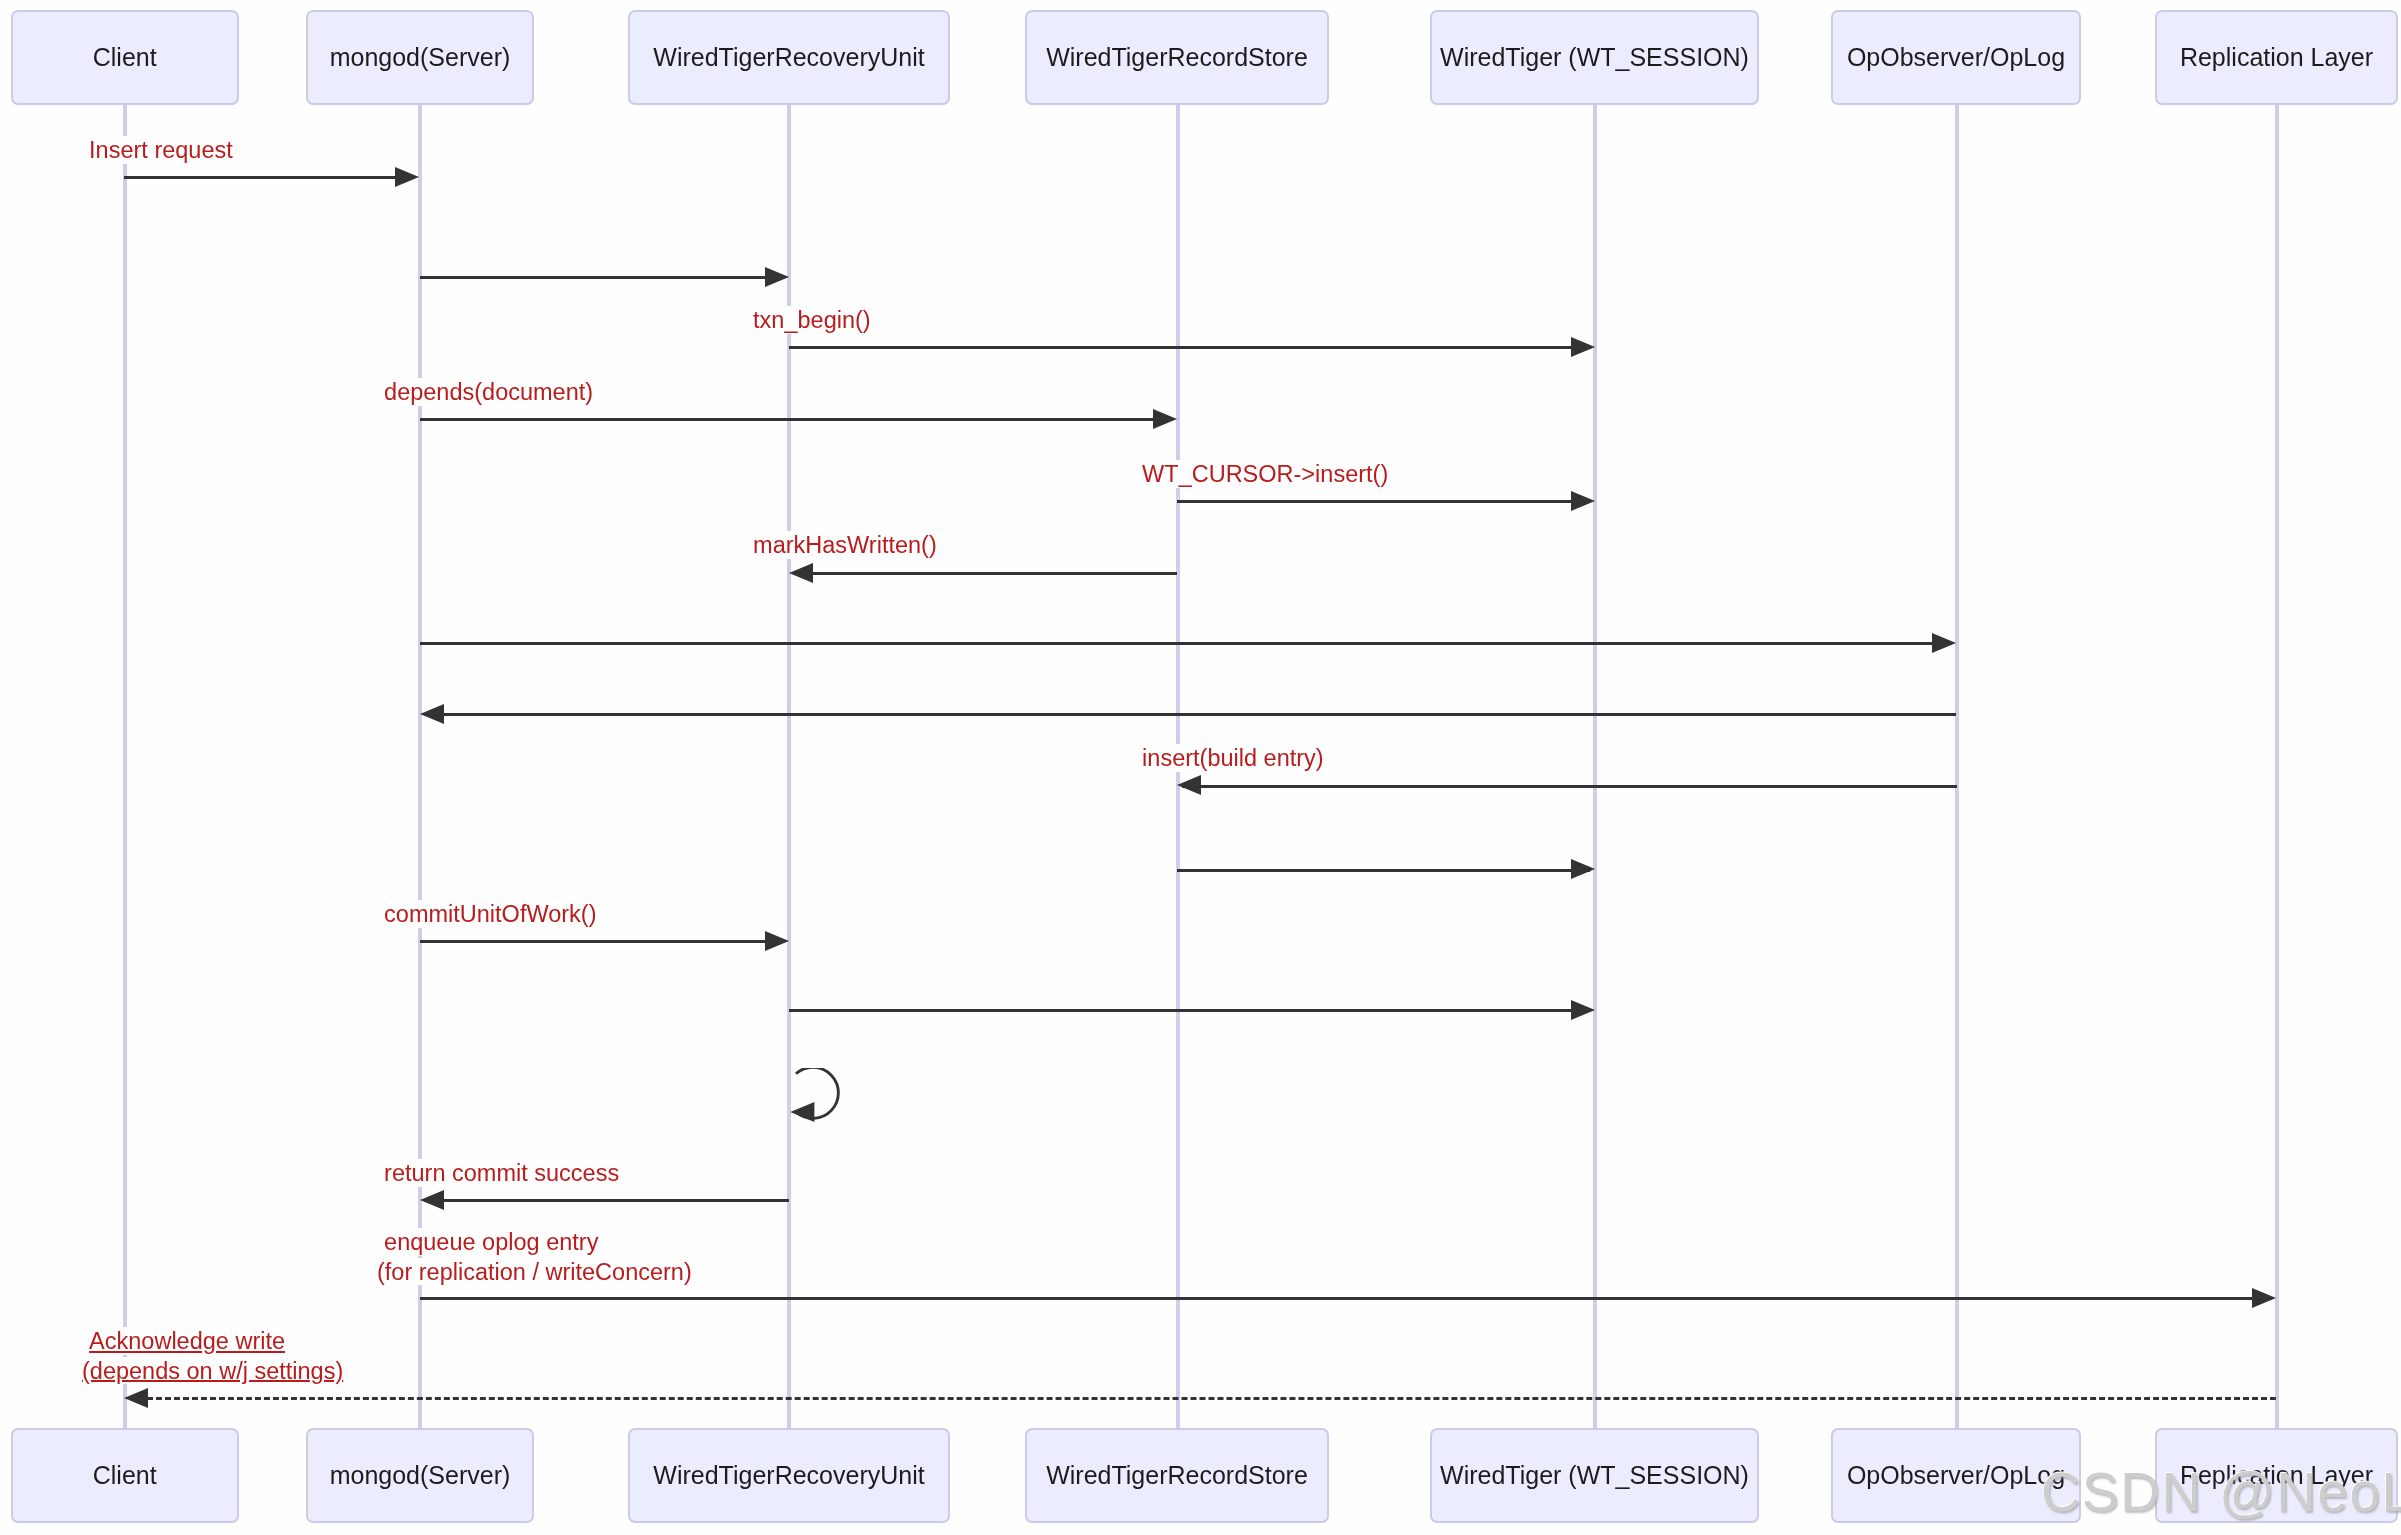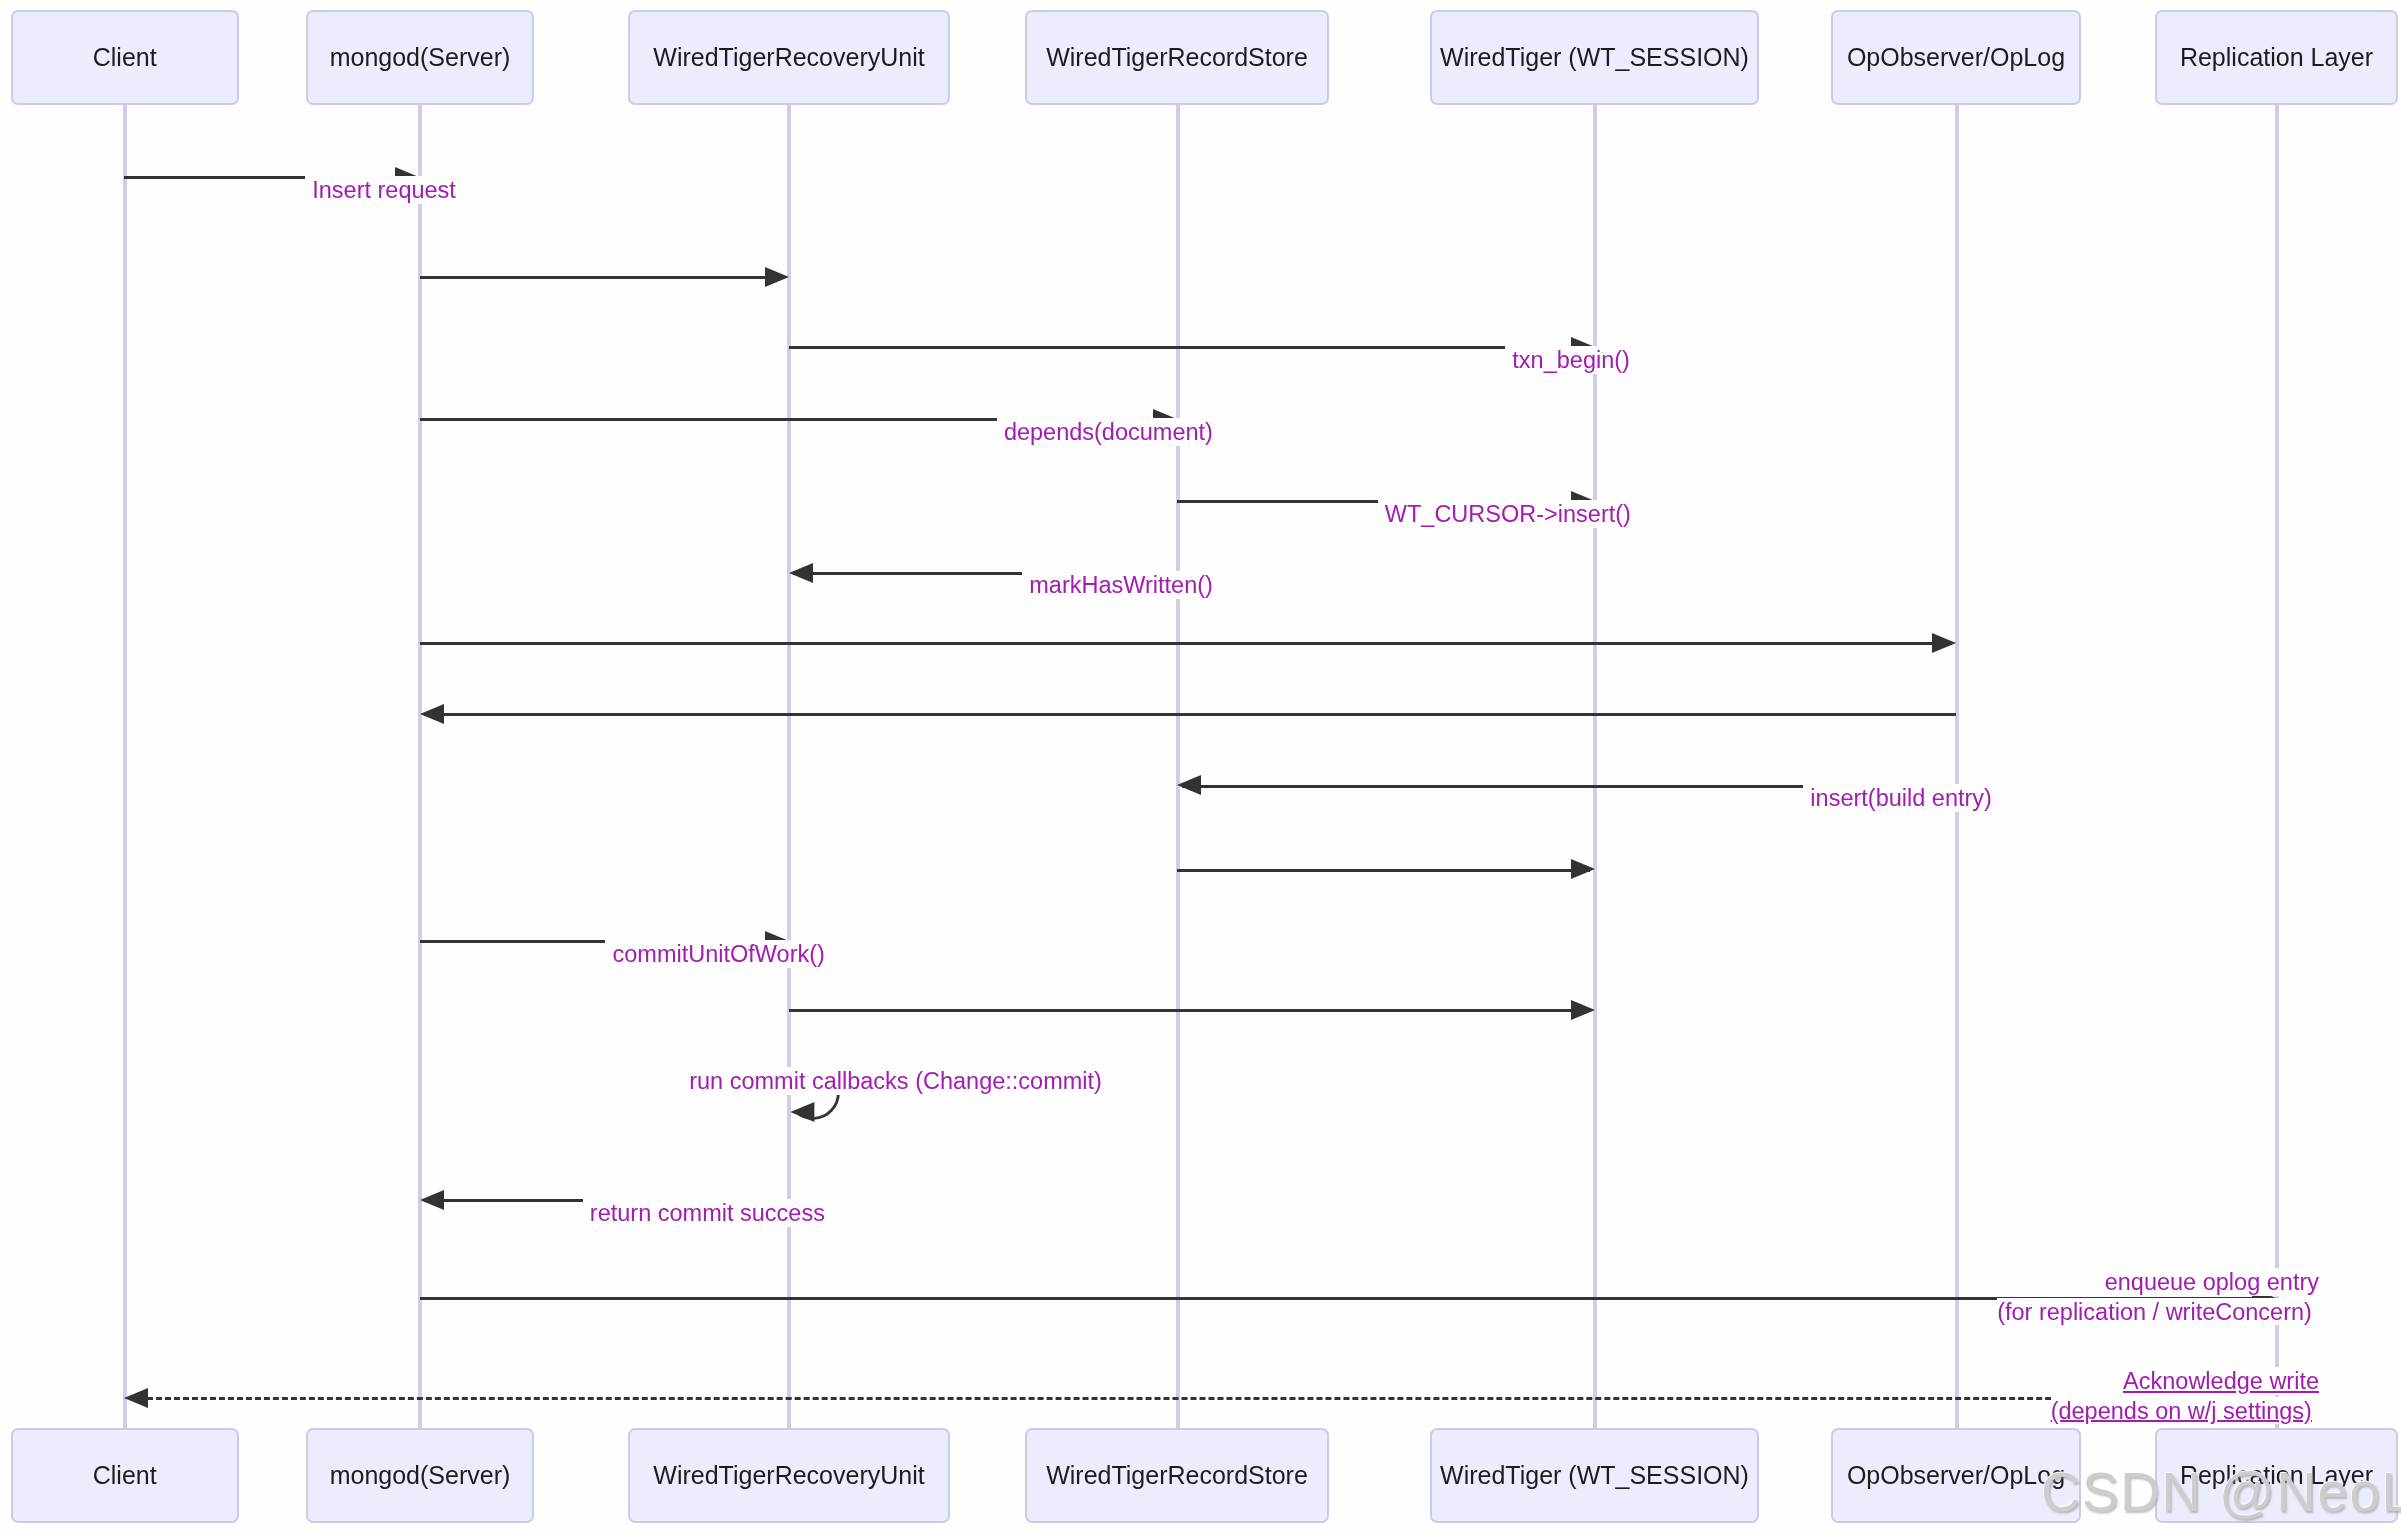--- a/index.html
+++ b/index.html
@@ -31,24 +31,23 @@
     position:absolute;height:0;border-top:3.6px solid var(--arrow,#333333);z-index:2;
   }
   .msg-line.dashed{border-top-style:dashed;}
   .arrowhead{
     position:absolute;width:0;height:0;z-index:2;
     border-top:10.7px solid transparent;border-bottom:10.7px solid transparent;
   }
   .arrowhead.right{border-left:24px solid var(--arrow,#333333);}
   .arrowhead.left{border-right:24px solid var(--arrow,#333333);}
   .msg-label{
-    position:absolute;text-align:right;z-index:2;
-    font-size:23.5px;line-height:1.25;color:#a21caf;
+    position:absolute;text-align:left;z-index:2;
+    font-size:23.5px;line-height:1.25;color:#b91c1c;
     white-space:pre-line;
-    margin-top:40px;
   }
   .msg-label span{background:#fefefe;padding:0.7px 7.1px;}
   .selfloop-svg{position:absolute;z-index:2;}
   .watermark{
     position:absolute;z-index:4;
     font-size:55px;color:var(--watermark,#CDCDCD);
     text-shadow:1.4px 2.1px 2.1px rgba(140,140,140,0.55), -0.7px -0.7px 0.7px #ffffff;
     letter-spacing:1.4px;
     white-space:nowrap;
   }
@@ -135,21 +134,20 @@
     <div class="arrowhead right" style="top: 859px; left: 1571px;"></div>
     <div class="msg-line" style="left: 420px; width: 365px; top: 940px;"></div>
     <div class="arrowhead right" style="top: 931px; left: 765px;"></div>
     <div class="msg-label" style="left: 377px; width: 455px; top: 900px;"><span>commitUnitOfWork()</span></div>
     <div class="msg-line" style="left: 789px; width: 802px; top: 1009px;"></div>
     <div class="arrowhead right" style="top: 1000px; left: 1571px;"></div>
     <div class="selfloop-svg" style="left: 790px; top: 1068px;"><svg width="80" height="61" viewBox="0 0 112 86">
         <path d="M 8 8 A 36 36 0 1 1 8 62" fill="none" stroke="#333333" stroke-width="4"></path>
         <polygon points="0,62 34,48 34,76" fill="#333333"></polygon>
       </svg></div>
-    <div class="msg-label" style="left: 469px; width: 640px; top: 1027px;"><span>run commit callbacks (Change::commit)</span></div>
     <div class="msg-line" style="left: 424px; width: 365px; top: 1199px;"></div>
     <div class="arrowhead left" style="top: 1190px; left: 420px;"></div>
     <div class="msg-label" style="left: 377px; width: 455px; top: 1159px;"><span>return commit success</span></div>
     <div class="msg-line" style="left: 420px; width: 1852px; top: 1297px;"></div>
     <div class="arrowhead right" style="top: 1288px; left: 2252px;"></div>
     <div class="msg-label" style="left: 377px; width: 1942px; top: 1228px;"><span>enqueue oplog entry
 (for replication / writeConcern)</span></div>
     <div class="msg-line dashed" style="left: 129px; width: 2147px; top: 1397px;"></div>
     <div class="arrowhead left" style="top: 1388px; left: 124px;"></div>
     <div class="msg-label" style="left: 82px; width: 2237px; top: 1327px; text-decoration: underline;"><span>Acknowledge write

